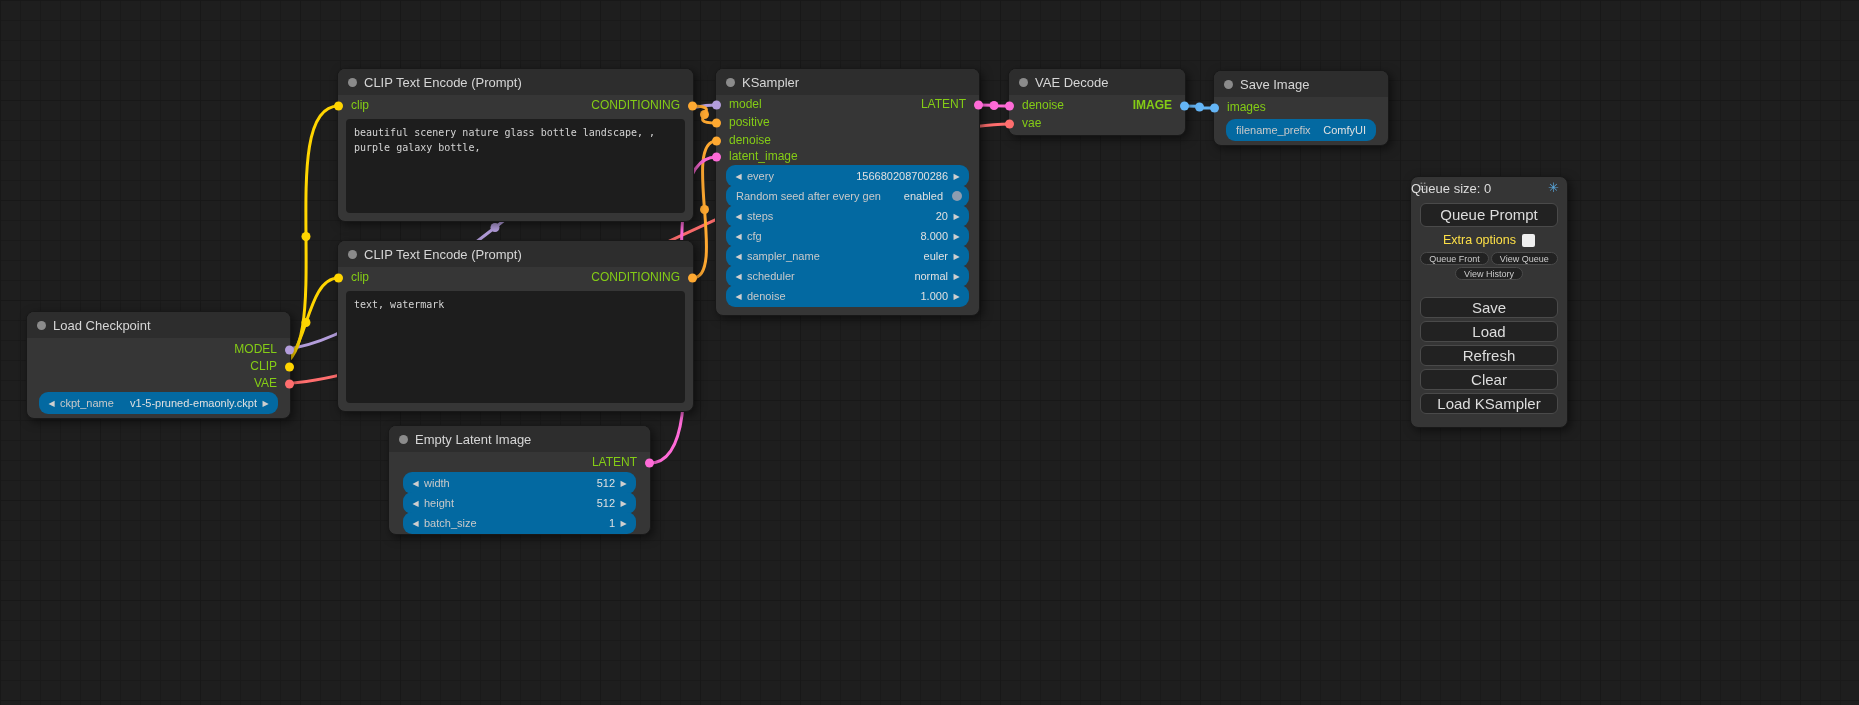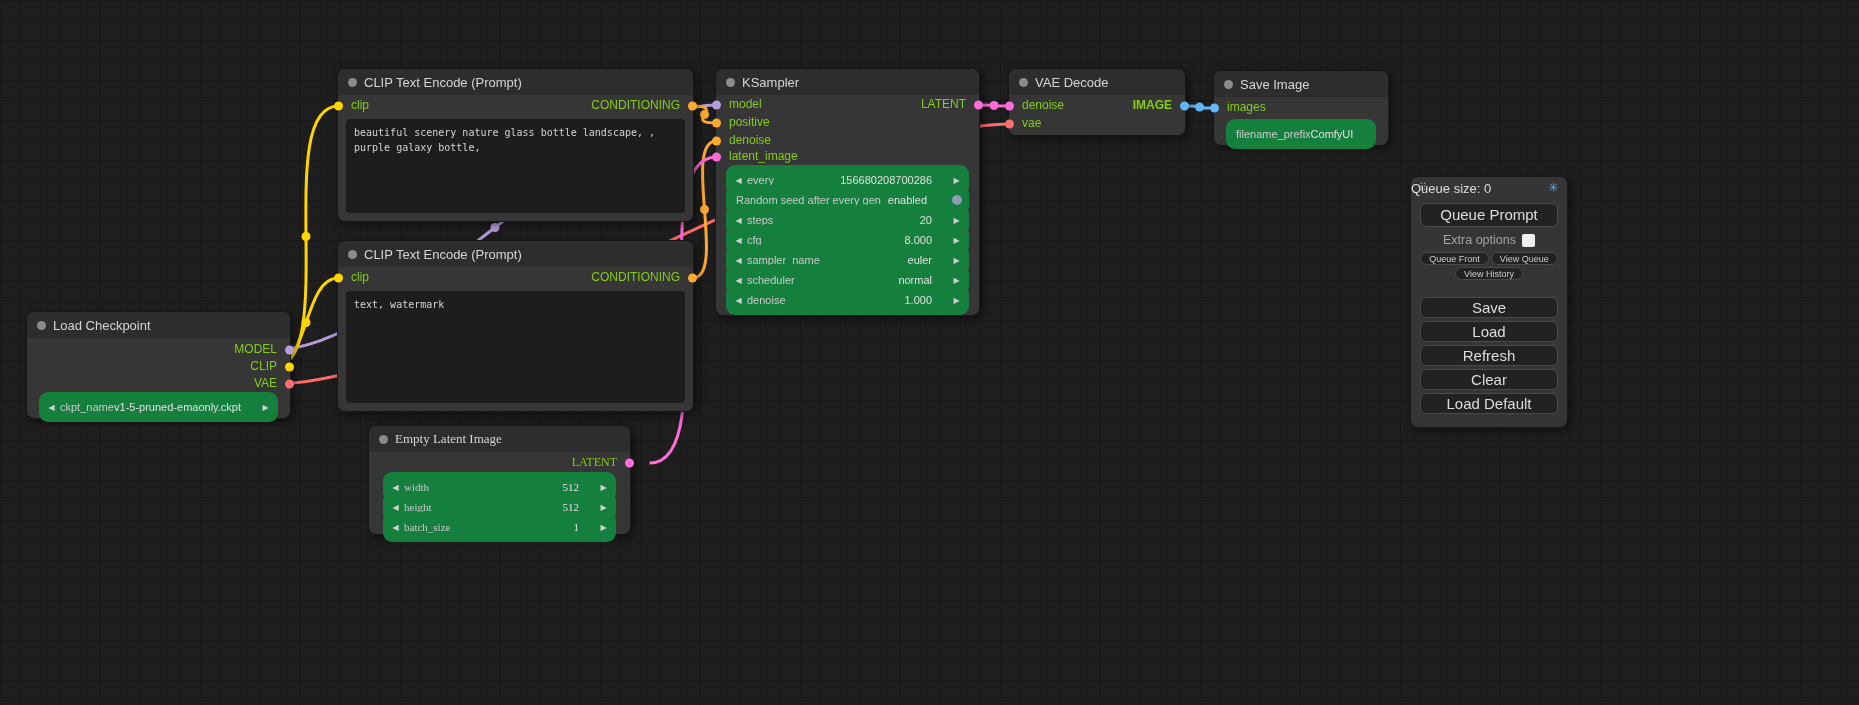--- a/index.html
+++ b/index.html
@@ -18,45 +18,45 @@
   .ntitle{height:26px;background:#2d2d2d;border-radius:7px 7px 0 0;display:flex;
     align-items:center;gap:7px;padding:0 10px;font-size:13px;color:#d6d6d6;}
   .ndot{width:9px;height:9px;border-radius:50%;background:#8b8b8b;flex:none;}
   .prow{position:absolute;left:0;right:0;height:16px;display:flex;align-items:flex-start;
     font-size:12px;color:#84cc16;}
   .prow.in{justify-content:flex-start;padding-left:13px;}
   .prow.out{justify-content:flex-end;padding-right:13px;}
   .port{position:absolute;width:9px;height:9px;border-radius:50%;top:50%;
     transform:translateY(-50%);background:#888;}
   .port.l{left:-4px;} .port.r{right:-4px;}
-  .widget{position:absolute;left:10px;right:10px;height:30px;background:#15803d;
+  .widget{position:absolute;left:10px;right:10px;height:22px;background:#0369a1;
     border-radius:9px;display:flex;align-items:center;font-size:11px;color:#c9c9c9;
     padding:0 7px;box-sizing:border-box;}
   .widget .arrow{font-size:8px;color:#cfcfcf;width:11px;text-align:center;flex:none;}
   .widget .wlabel{margin-left:3px;white-space:nowrap;}
-  .widget .wvalue{margin-left:auto;margin-right:19px;color:#e0e0e0;white-space:nowrap;}
+  .widget .wvalue{margin-left:auto;margin-right:3px;color:#e0e0e0;white-space:nowrap;}
   .widget .tdot{width:10px;height:10px;border-radius:50%;background:#8e9db0;
     margin-left:6px;flex:none;}
   .prompt{position:absolute;left:8px;right:8px;top:50px;bottom:8px;background:#1d1d1d;
     border-radius:4px;color:#d4d4d4;font:10px "DejaVu Sans Mono",monospace;
     padding:6px 8px;white-space:pre-wrap;line-height:1.5;box-sizing:border-box;overflow:hidden;}
   
   .menu{position:absolute;z-index:3;left:1410px;top:176px;width:158px;background:#353535;
     border:1px solid #181818;border-radius:8px;box-shadow:3px 3px 10px rgba(0,0,0,.5);
     padding-bottom:10px;box-sizing:border-box;}
   .mhead{position:relative;height:24px;}
   .qsize{position:absolute;left:0;right:0;top:4px;text-align:left;font-size:13px;color:#dddddd;}
   .drag{position:absolute;left:8px;top:4px;font-size:11px;color:#858585;cursor:grab;}
   .gear{position:absolute;right:8px;top:3px;font-size:13px;color:#58a7dd;cursor:pointer;}
   .mbtn{display:block;width:138px;margin:3px auto;background:#222222;color:#dddddd;
     border:1px solid #4a4a4a;border-radius:6px;font-family:"Liberation Sans",sans-serif;
     font-size:15px;height:21px;line-height:18px;cursor:pointer;padding:0;}
   .mbtn.primary{height:24px;margin-top:2px;margin-bottom:5px;}
   .extra{display:flex;justify-content:center;align-items:center;gap:6px;font-size:12.5px;
-    color:#a3a3a3;height:16px;margin:2px 0 4px 0;}
+    color:#fde047;height:16px;margin:2px 0 4px 0;}
   .cb{width:13px;height:13px;background:#efefef;border-radius:2px;display:inline-block;cursor:pointer;}
   .smallrow{display:flex;justify-content:center;gap:2px;margin:2px 0;}
   .sbtn{background:#222222;color:#cccccc;border:1px solid #4a4a4a;border-radius:8px;
     font-family:"Liberation Sans",sans-serif;font-size:9px;height:13px;line-height:10px;
     padding:0 8px;cursor:pointer;}
   .gap{height:12px;}
 </style>
 </head>
 <body>
 
@@ -132,21 +132,21 @@
       <span class="port l" style="background: rgb(255, 213, 0);"></span>
       <span>clip</span>
     </div>
     <div class="prow out" style="top:29px;">
       <span>CONDITIONING</span>
       <span class="port r" style="background: rgb(255, 169, 49);"></span>
     </div>
     <div class="prompt">text, watermark</div>
   </div>
 
-  <div class="node" style="left:368px;top:425px;width:263px;height:110px;font-family:Liberation Serif, serif;">
+  <div class="node" style="left:388px;top:425px;width:263px;height:110px;">
     <div class="ntitle">
       <span class="ndot"></span>
       <span>Empty Latent Image</span>
     </div>
     <div class="prow out" style="top:29px;">
       <span>LATENT</span>
       <span class="port r" style="background: rgb(255, 107, 216);"></span>
     </div>
     <div class="widget" style="top:46px;left:14px;right:14px;">
       <span class="arrow">◀</span>
@@ -286,15 +286,15 @@
       <button class="sbtn">View Queue</button>
     </div>
     <div class="smallrow">
       <button class="sbtn">View History</button>
     </div>
     <div class="gap"></div>
     <button class="mbtn">Save</button>
     <button class="mbtn">Load</button>
     <button class="mbtn">Refresh</button>
     <button class="mbtn">Clear</button>
-    <button class="mbtn">Load Default</button>
+    <button class="mbtn">Load KSampler</button>
   </div>
 </div>
 
 </body></html>

